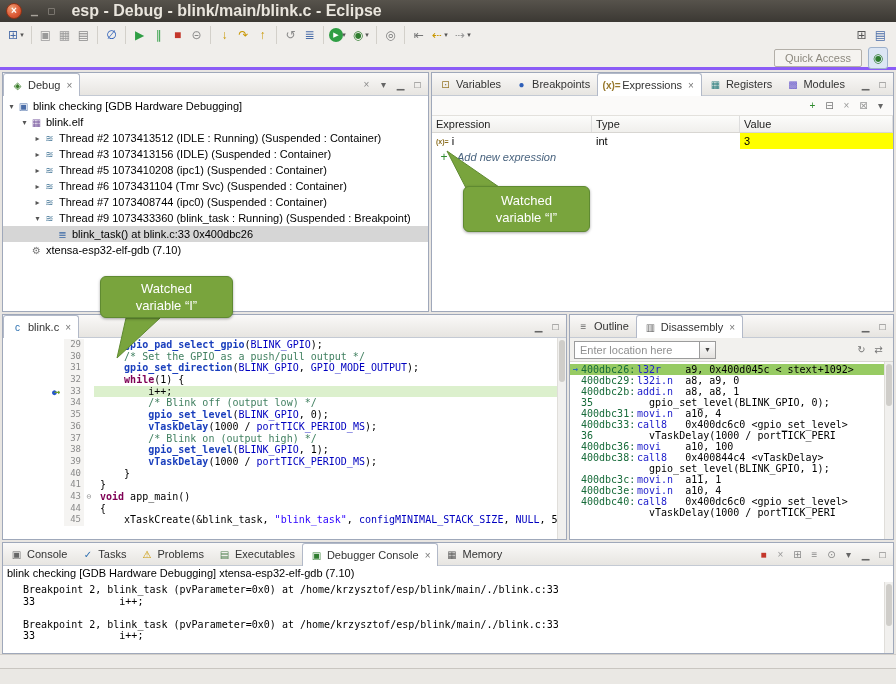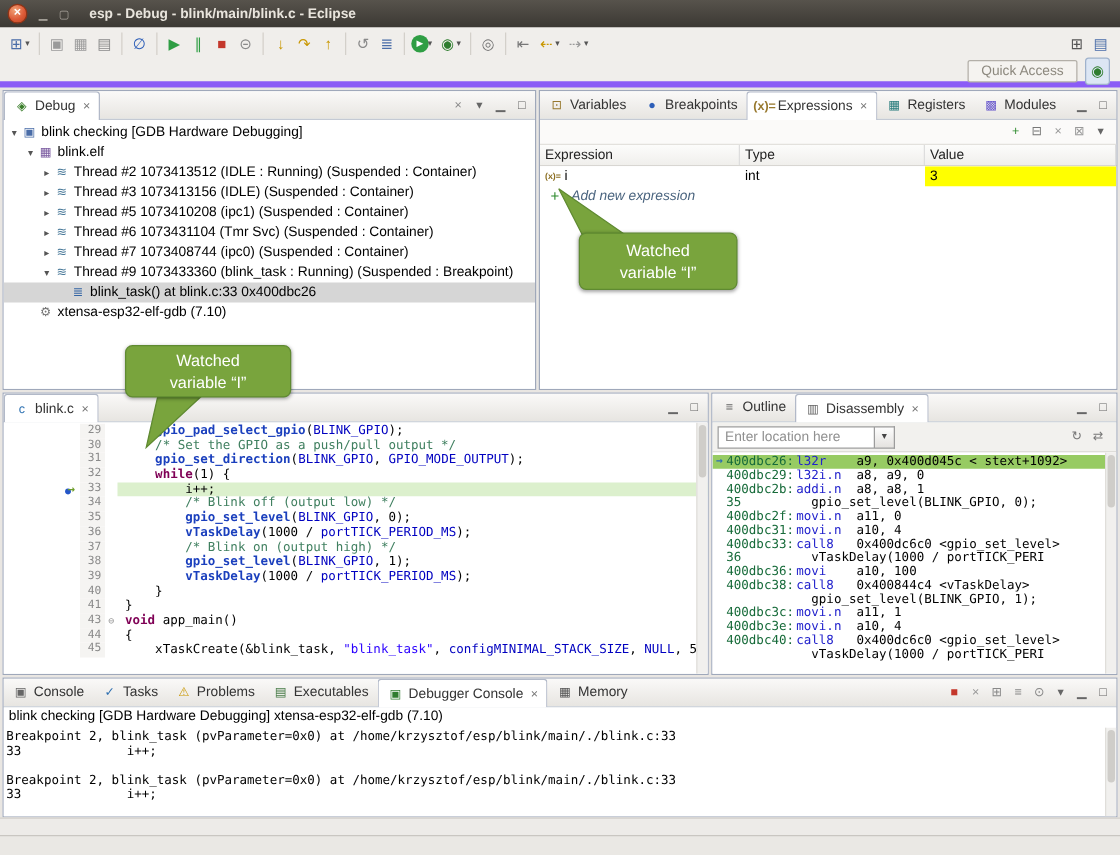--- a/index.html
+++ b/index.html
@@ -4,25 +4,25 @@
 <style>
 *{margin:0;padding:0;box-sizing:border-box;}
 html,body{width:896px;height:684px;}
 body{position:relative;font-family:"Liberation Sans","DejaVu Sans",sans-serif;font-size:11px;background:#e9e6e2;overflow:hidden;color:#000;
  --callout:#79a43d;--valhl:#ffff00;--curline:#dcf0cd;--dishl:#97cb63;--selgray:#d6d6d6;}
 
 
 .titlebar{position:absolute;left:0;top:0;width:896px;height:22px;background:linear-gradient(#57534c,#3b3833);display:flex;align-items:center;}
 .win-close{width:16px;height:16px;margin-left:6px;border-radius:8px;background:radial-gradient(circle at 35% 30%,#f0a276,#dd5b38 55%,#b7421f);border:1px solid #8e3316;color:#fff;font-size:10px;line-height:14px;text-align:center;font-weight:bold;}
 .win-mm{color:#a7a29a;font-size:9px;margin-left:9px;}
-.title-text{color:#e9e5dd;font-weight:bold;margin-left:16px;font-size:11px;}
+.title-text{color:#e9e5dd;font-weight:bold;margin-left:16px;font-size:16px;}
 
 
 .tb1{position:absolute;left:0;top:22px;width:896px;height:26px;background:#f0eeeb;display:flex;align-items:center;padding:0 4px;}
-.tb2{position:absolute;left:0;top:48px;width:896px;height:22px;background:#f0eeeb;border-bottom:5px solid #8b5cf6;display:flex;align-items:center;justify-content:flex-end;padding:0 8px;gap:6px;}
+.tb2{position:absolute;left:0;top:48px;width:896px;height:22px;background:#f0eeeb;border-bottom:3px solid #8b5cf6;display:flex;align-items:center;justify-content:flex-end;padding:0 8px;gap:6px;}
 .tbtn{height:22px;min-width:19px;padding:0 1px;display:flex;align-items:center;justify-content:center;border-radius:3px;}
 .tbtn.pressed{background:#dce6f4;border:1px solid #9fb2cc;}
 .gl{display:inline-flex;align-items:center;justify-content:center;font-size:12px;width:16px;height:16px;}
 .gl.round{border-radius:50%;font-size:7px;width:14px;height:14px;}
 .gl.txt{font-size:7px;font-weight:bold;width:auto;}
 .caret{font-size:7px;width:8px!important;margin-left:-3px;color:#555;}
 .sep{width:1px;height:18px;background:#d3d0ca;margin:0 4px;display:inline-block;}
 .quick-access{height:18px;border:1px solid #b3afa8;border-radius:2px;color:#8d897f;background:#f5f3f0;display:flex;align-items:center;padding:0 10px;}
 
 
@@ -83,21 +83,21 @@
 .dis-row{display:flex;height:11px;white-space:pre;}
 .dis-row.hl{background:var(--dishl);}
 .dis-gut{flex:0 0 11px;text-align:center;}
 .ptr{color:#2f6db5;font-weight:bold;font-size:9px;}
 .dis-addr{flex:0 0 56px;color:#176b3a;}
 .dis-op{color:#2222cc;}
 .dis-text{flex:1;}
 
 
 .con-desc{height:16px;flex:0 0 16px;padding:1px 4px;background:#fff;font-size:11px;}
-.con-out{font-family:"DejaVu Sans Mono","Liberation Mono",monospace;font-size:10px;line-height:11.5px;padding:2px 2px;white-space:pre;}
+.con-out{font-family:"DejaVu Sans Mono","Liberation Mono",monospace;font-size:10px;line-height:11.5px;padding:2px 20px;white-space:pre;}
 .c-line{height:11.5px;}
 
 
 .vsb{position:absolute;right:0;top:0;bottom:0;width:9px;background:#f1f0ee;border-left:1px solid #e0deda;}
 .vsb .thumb{position:absolute;left:1px;right:1px;top:2px;height:42px;background:#cfcdc9;border-radius:4px;}
 .bottom-strip{position:absolute;left:0;top:654px;width:896px;height:14px;background:#edebe8;border-top:1px solid #d2cfca;}
 .statusbar{position:absolute;left:0;top:668px;width:896px;height:16px;background:#eae8e4;border-top:1px solid #c9c6c1;}
 
 
 .callout{position:absolute;background:var(--callout);border:1px solid #5f8a31;border-radius:6px;color:#fff;display:flex;flex-direction:column;align-items:center;justify-content:center;z-index:60;box-shadow:0 1px 3px rgba(0,0,0,.35);}
@@ -520,21 +520,20 @@
           <span class="gl" style="color: rgb(119, 119, 119);">⇄</span>
         </span>
       </div>
   </div>
   <div class="pbody">
     <div class="dis">
         <div class="dis-row hl"><span class="dis-gut ptr">→</span><span class="dis-addr">400dbc26:</span><span class="dis-text"><span class="dis-op">l32r</span>    a9, 0x400d045c &lt; stext+1092&gt;</span></div>
         <div class="dis-row"><span class="dis-gut"></span><span class="dis-addr">400dbc29:</span><span class="dis-text"><span class="dis-op">l32i.n</span>  a8, a9, 0</span></div>
         <div class="dis-row"><span class="dis-gut"></span><span class="dis-addr">400dbc2b:</span><span class="dis-text"><span class="dis-op">addi.n</span>  a8, a8, 1</span></div>
         <div class="dis-row"><span class="dis-gut"></span><span class="dis-addr">35</span><span class="dis-text">  gpio_set_level(BLINK_GPIO, 0);</span></div>
-        <div class="dis-row"><span class="dis-gut"></span><span class="dis-addr">400dbc2f:</span><span class="dis-text"><span class="dis-op">movi.n</span>  a11, 0</span></div>
         <div class="dis-row"><span class="dis-gut"></span><span class="dis-addr">400dbc31:</span><span class="dis-text"><span class="dis-op">movi.n</span>  a10, 4</span></div>
         <div class="dis-row"><span class="dis-gut"></span><span class="dis-addr">400dbc33:</span><span class="dis-text"><span class="dis-op">call8</span>   0x400dc6c0 &lt;gpio_set_level&gt;</span></div>
         <div class="dis-row"><span class="dis-gut"></span><span class="dis-addr">36</span><span class="dis-text">  vTaskDelay(1000 / portTICK_PERI</span></div>
         <div class="dis-row"><span class="dis-gut"></span><span class="dis-addr">400dbc36:</span><span class="dis-text"><span class="dis-op">movi</span>    a10, 100</span></div>
         <div class="dis-row"><span class="dis-gut"></span><span class="dis-addr">400dbc38:</span><span class="dis-text"><span class="dis-op">call8</span>   0x400844c4 &lt;vTaskDelay&gt;</span></div>
         <div class="dis-row"><span class="dis-gut"></span><span class="dis-addr"></span><span class="dis-text">  gpio_set_level(BLINK_GPIO, 1);</span></div>
         <div class="dis-row"><span class="dis-gut"></span><span class="dis-addr">400dbc3c:</span><span class="dis-text"><span class="dis-op">movi.n</span>  a11, 1</span></div>
         <div class="dis-row"><span class="dis-gut"></span><span class="dis-addr">400dbc3e:</span><span class="dis-text"><span class="dis-op">movi.n</span>  a10, 4</span></div>
         <div class="dis-row"><span class="dis-gut"></span><span class="dis-addr">400dbc40:</span><span class="dis-text"><span class="dis-op">call8</span>   0x400dc6c0 &lt;gpio_set_level&gt;</span></div>
         <div class="dis-row"><span class="dis-gut"></span><span class="dis-addr"></span><span class="dis-text">  vTaskDelay(1000 / portTICK_PERI</span></div>

